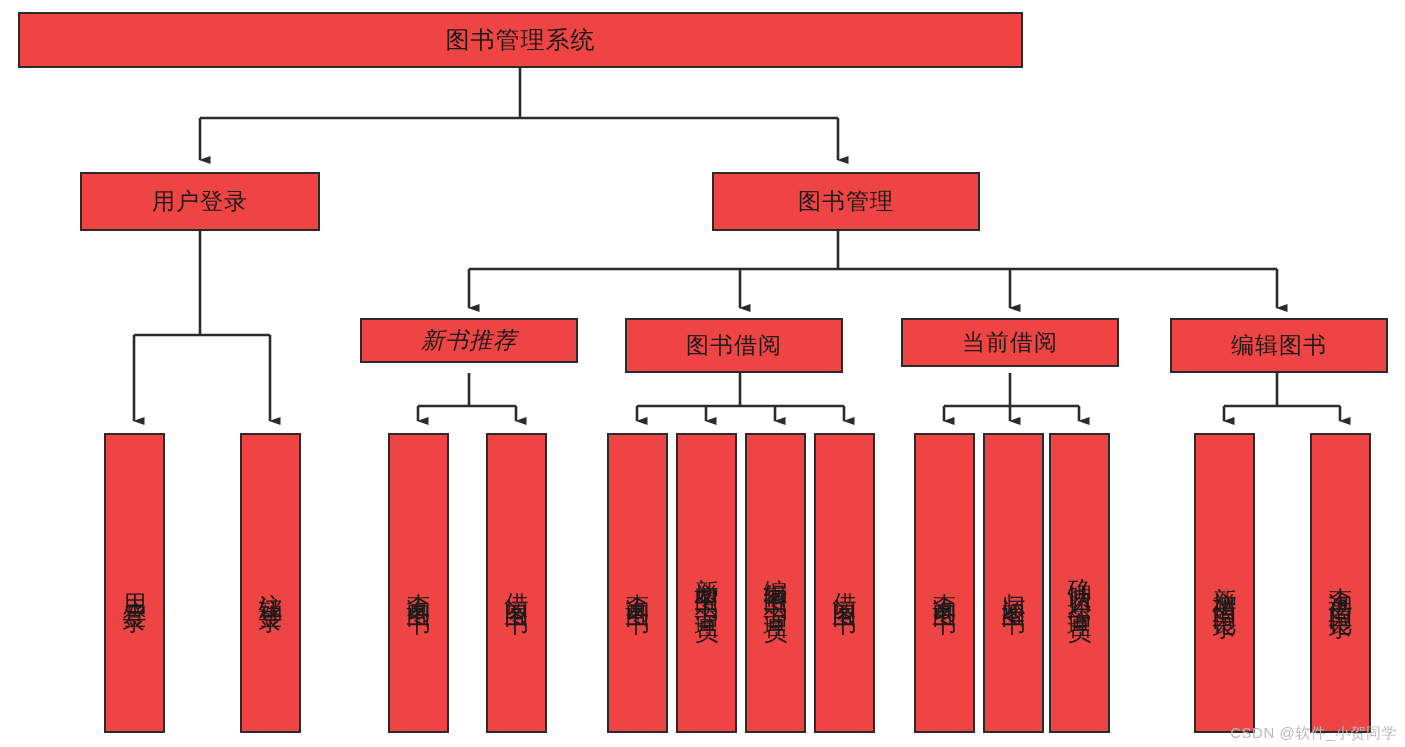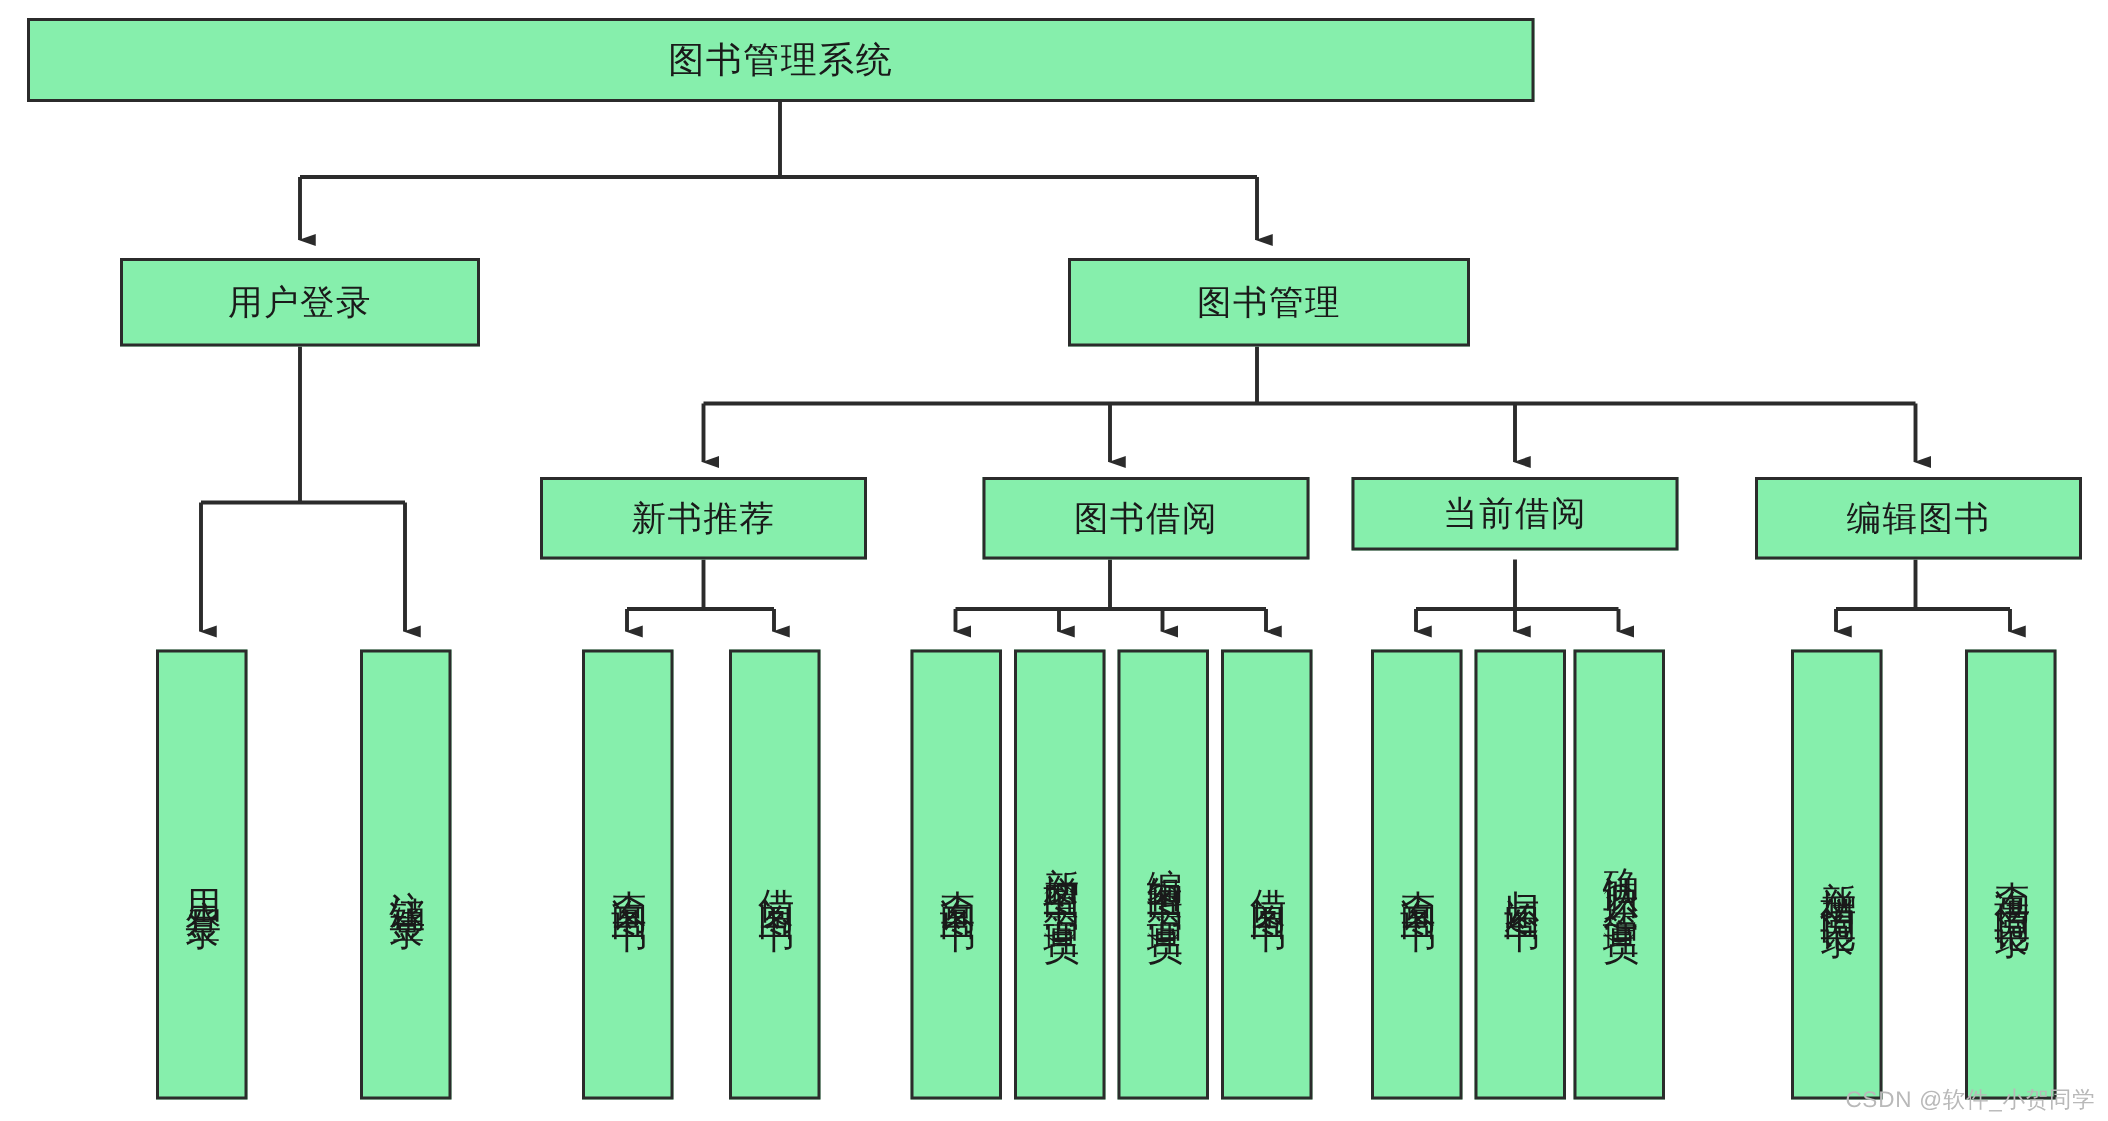--- a/index.html
+++ b/index.html
@@ -22,21 +22,21 @@
     left: 0;
     top: 0;
     width: 1405px;
     height: 747px;
     pointer-events: none;
   }
   .node {
     position: absolute;
     box-sizing: border-box;
     border: 2.5px solid #2b2b2b;
-    background: #86efac;
+    background: #ef4444;
     display: flex;
     align-items: center;
     justify-content: center;
     color: #1a1a1a;
   }
   .node.horiz {
     font-size: 23px;
     letter-spacing: 1px;
   }
   .node.root {
@@ -125,24 +125,24 @@
     <span>图书管理系统</span>
   </div>
 
   <div class="node horiz" style="left:80px; top:172px; width:240px; height:59px;">
     <span>用户登录</span>
   </div>
   <div class="node horiz" style="left:712px; top:172px; width:268px; height:59px;">
     <span>图书管理</span>
   </div>
 
-  <div class="node horiz" style="left:360px; top:318px; width:218px; height:55px;">
+  <div class="node horiz" style="left:360px; top:318px; width:218px; height:45px;font-style:italic;">
     <span>新书推荐</span>
   </div>
-  <div class="node horiz" style="left:655px; top:318px; width:218px; height:55px;">
+  <div class="node horiz" style="left:625px; top:318px; width:218px; height:55px;">
     <span>图书借阅</span>
   </div>
   <div class="node horiz" style="left:901px; top:318px; width:218px; height:49px;">
     <span>当前借阅</span>
   </div>
   <div class="node horiz" style="left:1170px; top:318px; width:218px; height:55px;">
     <span>编辑图书</span>
   </div>
 
   <div class="node vert" style="left:104px; top:433px; width:61px; height:300px;">

